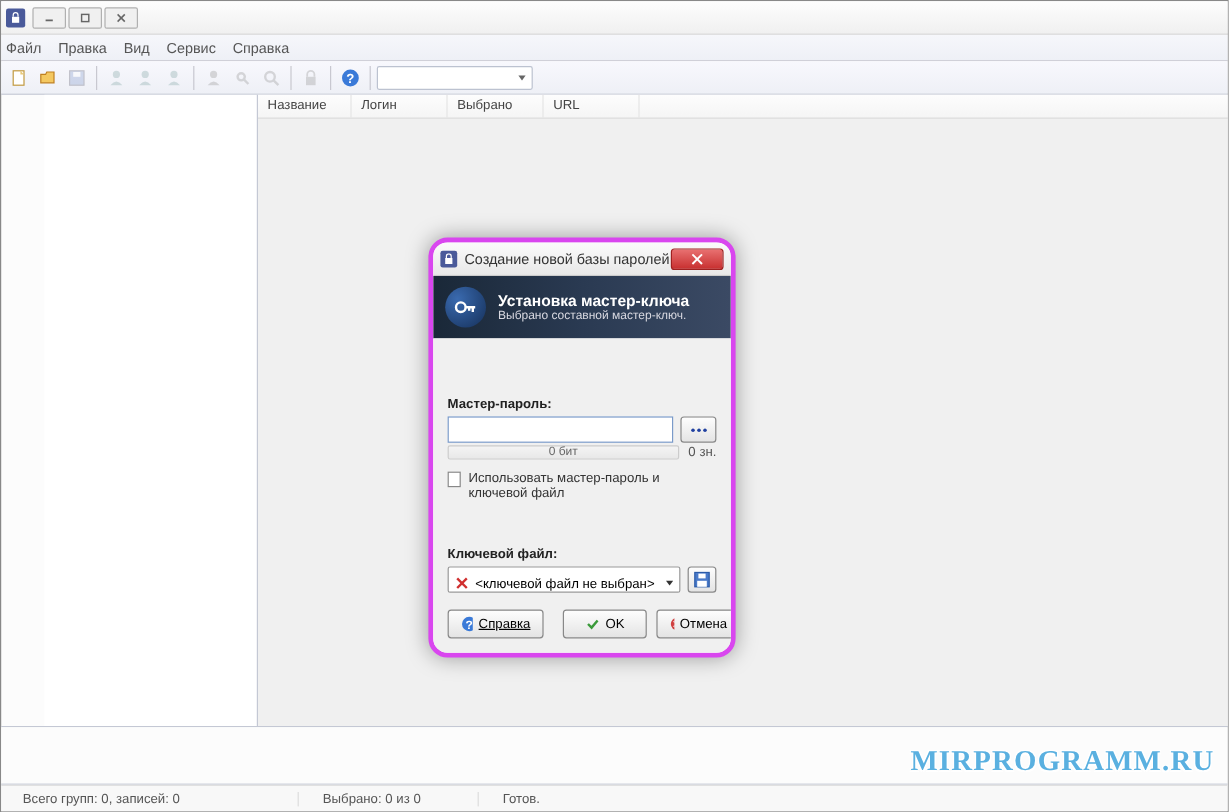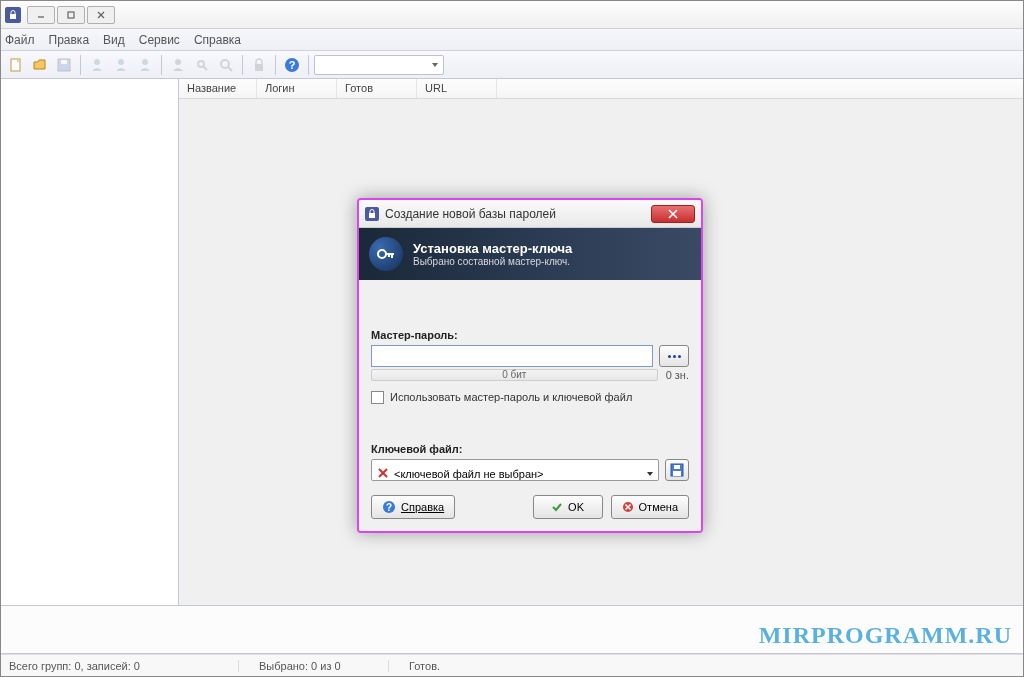--- a/index.html
+++ b/index.html
@@ -16,34 +16,34 @@
 
 .menubar { height: 22px; background: linear-gradient(#f6f7fb, #eef0f6); border-bottom: 1px solid #d0d0d8; display: flex; align-items: center; padding: 0 4px; font-size: 12px; color: #555; }
 .menubar span { margin-right: 14px; cursor: default; }
 
 .toolbar { height: 28px; background: linear-gradient(#f8f8fd, #eef0f6); border-bottom: 1px solid #c4c8d4; display: flex; align-items: center; padding: 0 4px; gap: 2px; }
 .tbtn { width: 22px; height: 22px; display: flex; align-items: center; justify-content: center; border-radius: 2px; }
 .tbtn.disabled svg { opacity: 0.35; }
 .tsep { width: 1px; height: 20px; background: #c8c8d0; margin: 0 3px; }
 .tcombo { width: 130px; height: 20px; border: 1px solid #bcc2d0; background: #fff; display:flex; align-items:center; justify-content:flex-end; padding-right:4px; border-radius:2px;}
 
-.content { flex: 1; display: flex; border-bottom: 1px solid #c4c8d4; }
+.content { flex: 1; display: flex; border-bottom: 1px solid #c4c8d4; padding-left: 36px; }
 .tree-pane { width: 178px; background: #fff; border-right: 1px solid #c4c8d4; }
 .list-pane { flex: 1; background: #f0f0f0; display:flex; flex-direction:column;}
 .list-header { height: 20px; background: linear-gradient(#fdfdfd,#f5f5f5); border-bottom: 1px solid #dadada; display: flex; font-size: 11px; color: #444; }
 .list-header .col { padding: 3px 8px; border-right: 1px solid #e4e4e4; }
 .list-body{flex:1; background:#f0f0f0;}
 
 .details-pane { height: 48px; background: #fcfcfc; border-bottom: 1px solid #c4c8d4; }
 
-.statusbar { height: 22px; background: #f8f8f8; display: flex; align-items: center; font-size: 11px; color: #555; padding: 0 8px; border-top:1px solid #e0e0e0;}
+.statusbar { height: 22px; background: #f8f8f8; display: flex; align-items: center; font-size: 11px; color: #555; padding: 0 18px; border-top:1px solid #e0e0e0;}
 .statusbar .cell { margin-right: 20px; padding-right: 20px; border-right:1px solid #ddd; min-width:120px;}
 
 
-.dialog-shadow { position: absolute; left: 357px; top: 198px; width: 346px; background: #fff; border: 2px solid #d946ef; box-shadow: 0 0 18px rgba(0,0,0,.35); border-radius: 4px; overflow:hidden;}
+.dialog-shadow { position: absolute; left: 357px; top: 198px; width: 256px; background: #fff; border: 4px solid #d946ef; box-shadow: 0 0 18px rgba(0,0,0,.35); border-radius: 16px; overflow:hidden;}
 .dlg-titlebar { height: 28px; background: linear-gradient(#fbfbfb,#e8e8e8); display: flex; align-items: center; padding: 0 6px; border-bottom:1px solid #ccc;}
 .dlg-titlebar .dlg-icon{width:14px;height:14px;background:#4a5a9a;border-radius:2px;margin-right:6px;display:flex;align-items:center;justify-content:center;}
 .dlg-titlebar .dlg-title { font-size: 12px; color: #333; flex:1;}
 .dlg-close { width: 44px; height: 18px; background: linear-gradient(#e87070,#c83030); border:1px solid #a02020; border-radius:3px; color:#fff; display:flex; align-items:center; justify-content:center;}
 
 .dlg-banner { height: 52px; background: linear-gradient(to right,#1a2838,#2a3a52,#3b4a64); display: flex; align-items: center; padding: 0 10px; color:#fff;}
 .dlg-banner .key-icon{width:34px;height:34px;background:radial-gradient(circle at 30% 30%,#3a6aaf,#15305a);border-radius:50%;margin-right:10px;display:flex;align-items:center;justify-content:center;}
 .dlg-banner .banner-title{font-size:13px;font-weight:bold;}
 .dlg-banner .banner-sub{font-size:10px;color:#d8d8e0;}
 
@@ -191,21 +191,21 @@
         </svg>
       </div>
   </div>
 
   <div class="content">
     <div class="tree-pane"></div>
     <div class="list-pane">
       <div class="list-header">
         <div class="col" style="width:78px">Название</div>
         <div class="col" style="width:80px">Логин</div>
-        <div class="col" style="width:80px">Готов</div>
+        <div class="col" style="width:80px">Выбрано</div>
         <div class="col" style="width:80px">URL</div>
       </div>
       <div class="list-body"></div>
     </div>
   </div>
 
   <div class="details-pane"></div>
 
   <div class="statusbar">
     <div class="cell" style="min-width:230px">Всего групп: 0, записей: 0</div>

